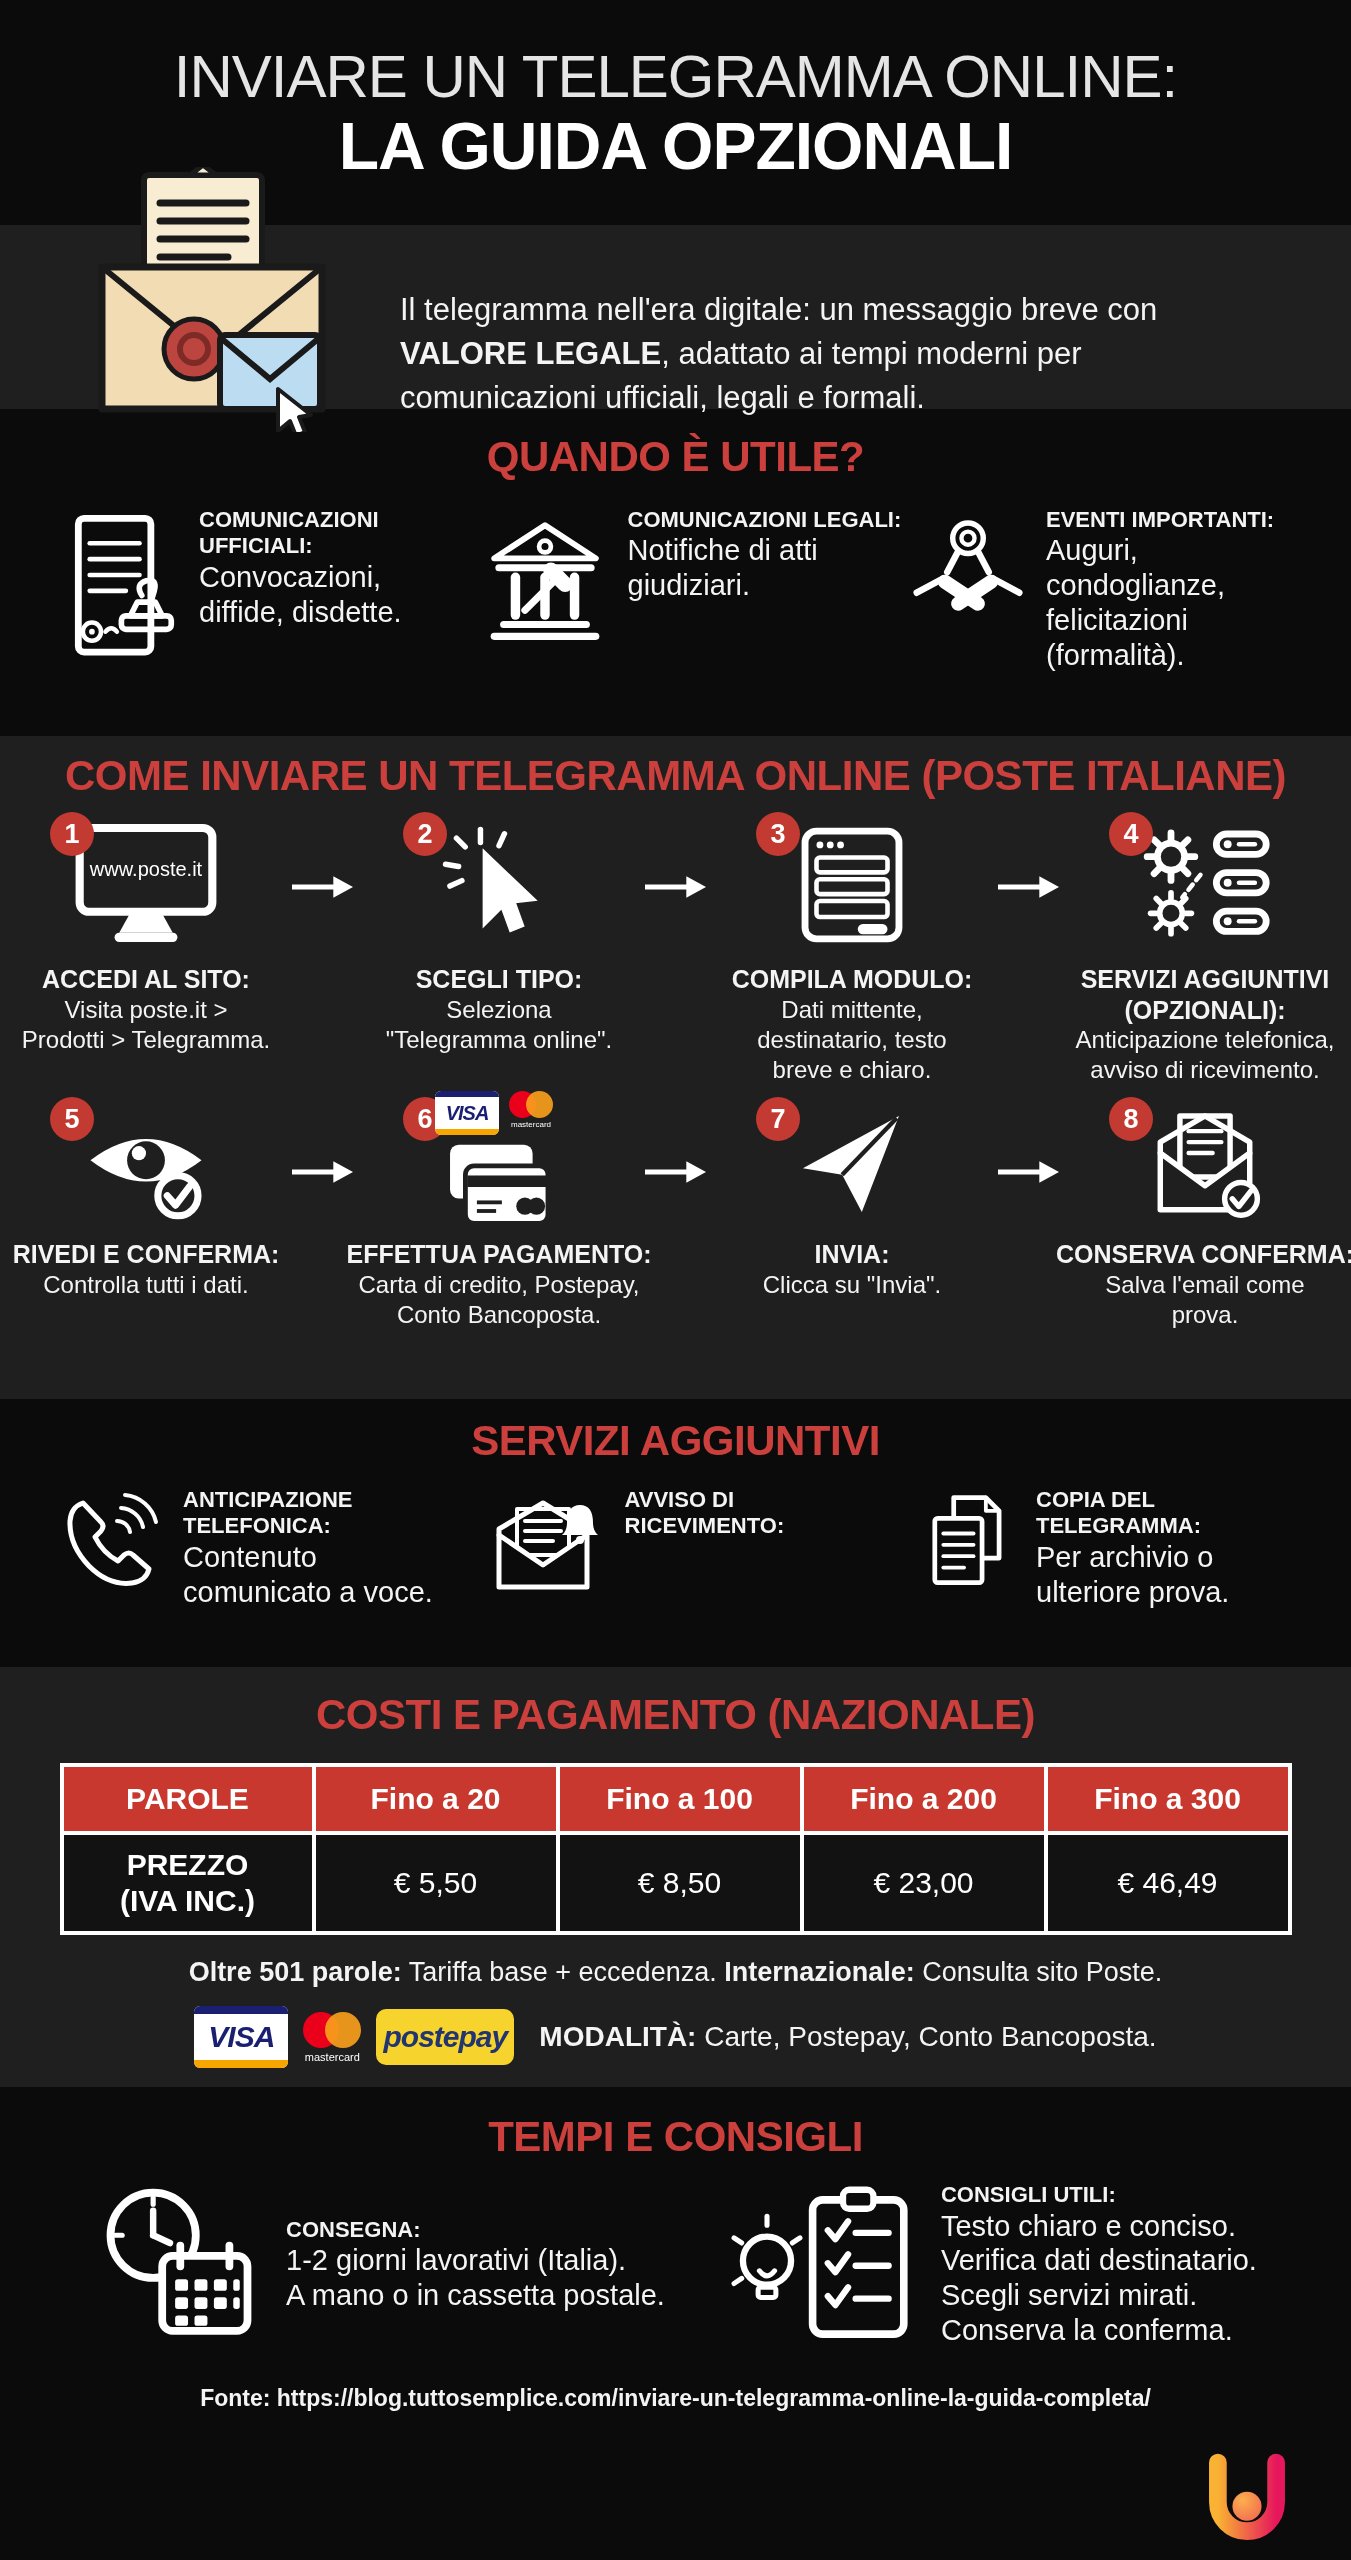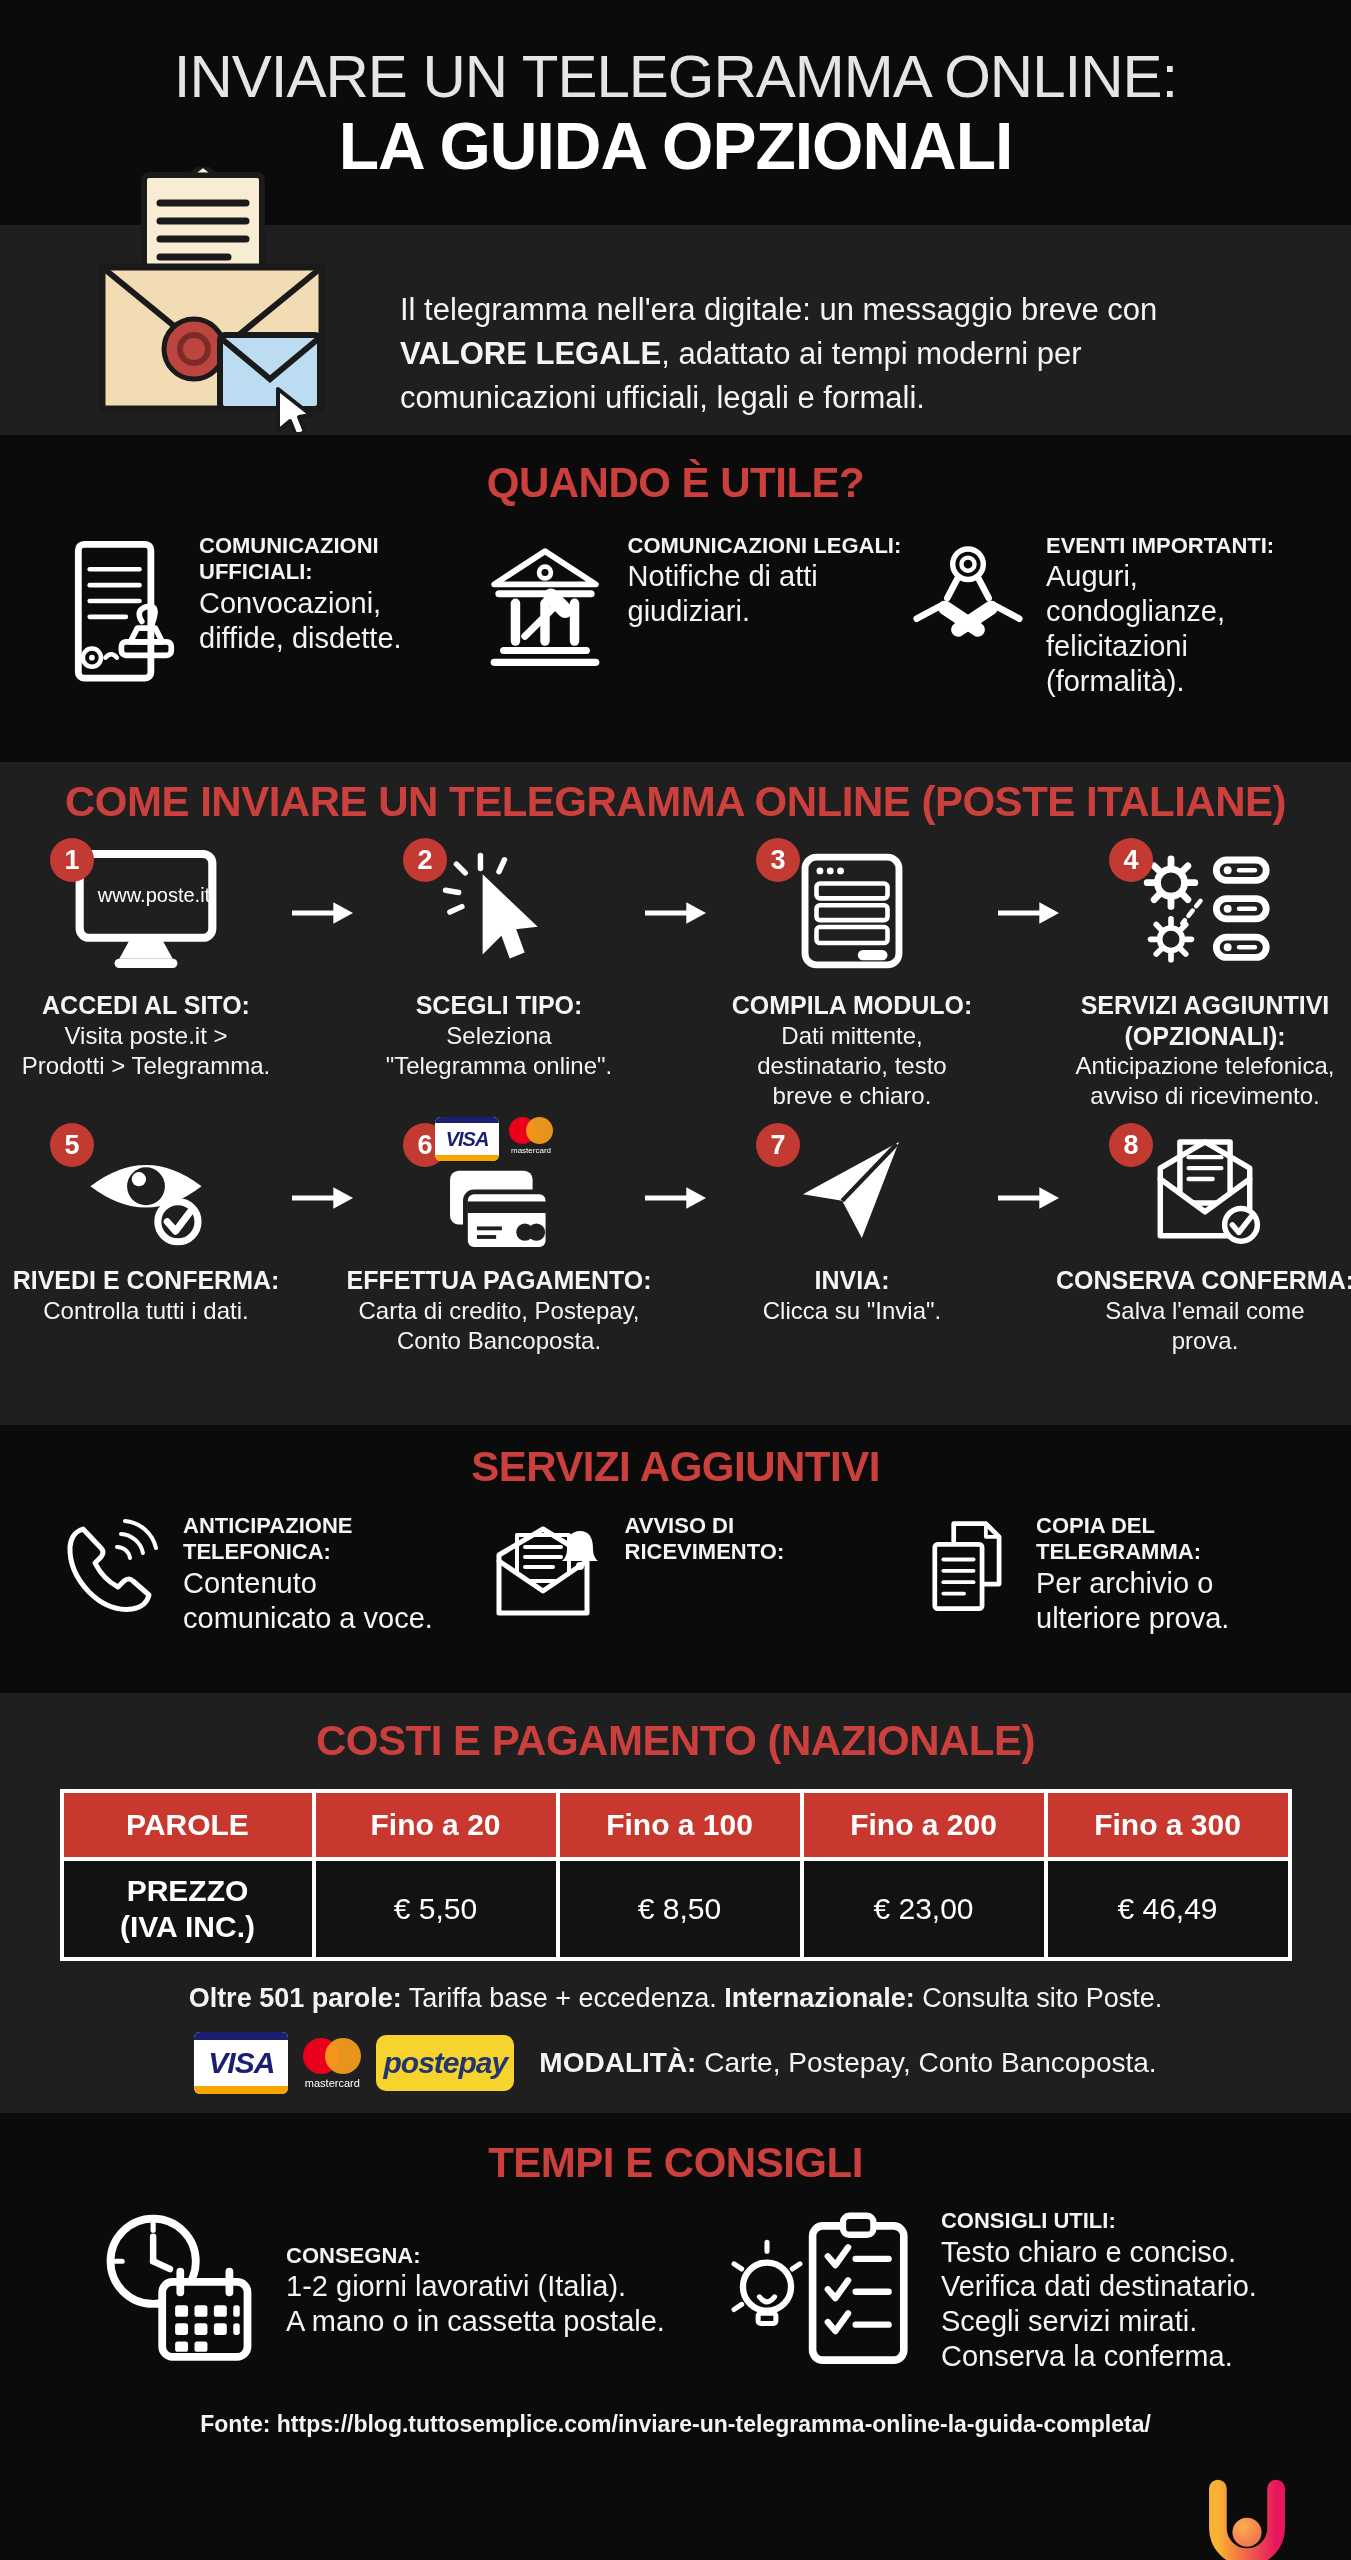--- a/index.html
+++ b/index.html
@@ -2,21 +2,21 @@
 <html><head>
 <meta charset="utf-8">
 <style>
   * { box-sizing: border-box; }
   body { margin:0; background:#000; }
   .page { width:1351px; height:2560px; position:relative; background:#0b0b0b;
           font-family:"Liberation Sans", sans-serif; color:#f4f4f4; overflow:hidden; }
 
   
   .sec-title    { height:225px; background:#0b0b0b; text-align:center; padding-top:44px; }
-  .sec-intro    { height:210px; background:#1f1f1f; position:relative; }
+  .sec-intro    { height:184px; background:#1f1f1f; position:relative; }
   .sec-when     { height:327px; background:#0b0b0b; padding-top:24px; }
   .sec-how      { height:663px; background:#1f1f1f; padding-top:16px; }
   .sec-services { height:268px; background:#0b0b0b; padding-top:18px; }
   .sec-costs    { height:420px; background:#1f1f1f; padding-top:24px; }
   .sec-tips     { height:485px; background:#0b0b0b; padding-top:26px; position:relative; }
 
   .sec-head { color:#cb403c; font-size:42px; font-weight:bold; text-align:center; margin:0; letter-spacing:-0.5px; }
 
   
   .title1 { display:block; color:#e5e5e5; font-size:60px; font-weight:normal; line-height:1.1; letter-spacing:-1px; }
@@ -39,21 +39,21 @@
   .step { display:flex; flex-direction:column; align-items:center; }
   .step-iconwrap { height:142px; width:100%; position:relative; display:flex; align-items:center; justify-content:center; }
   .row2 .step-iconwrap { height:132px; }
   .badge { position:absolute; top:-2px; left:calc(50% - 96px); width:44px; height:44px; border-radius:50%;
            background:#c23a31; color:#fff; font-size:27px; font-weight:bold;
            display:flex; align-items:center; justify-content:center; }
   .step-label { text-align:center; margin-top:8px; width:316px; margin-left:-12px; margin-right:-12px; }
   .step-title { font-size:25px; font-weight:bold; line-height:1.22; }
   .step-desc  { font-size:24px; line-height:1.26; }
   .arrow-cell { display:flex; justify-content:center; align-items:flex-start; padding-top:62px; }
-  .screen-label { position:absolute; top:44px; left:8px; width:100%; text-align:center; font-size:20px; color:#fff; }
+  .screen-label { position:absolute; top:44px; left:0; width:100%; text-align:center; font-size:20px; color:#fff; }
   .minilogos { position:absolute; top:-8px; left:calc(50% - 64px); display:flex; gap:10px; align-items:flex-start; }
   .cards-art { margin-top:44px; }
 
   
   .visa-logo { background:#fff; border-radius:6px; overflow:hidden; display:flex; flex-direction:column; }
   .visa-lg { width:94px; height:62px; }
   .visa-top { height:8px; background:#1a1f71; }
   .visa-word { flex:1; display:flex; align-items:center; justify-content:center;
                color:#1a1f71; font-weight:bold; font-style:italic; letter-spacing:-1px; }
   .visa-lg .visa-word { font-size:30px; }

